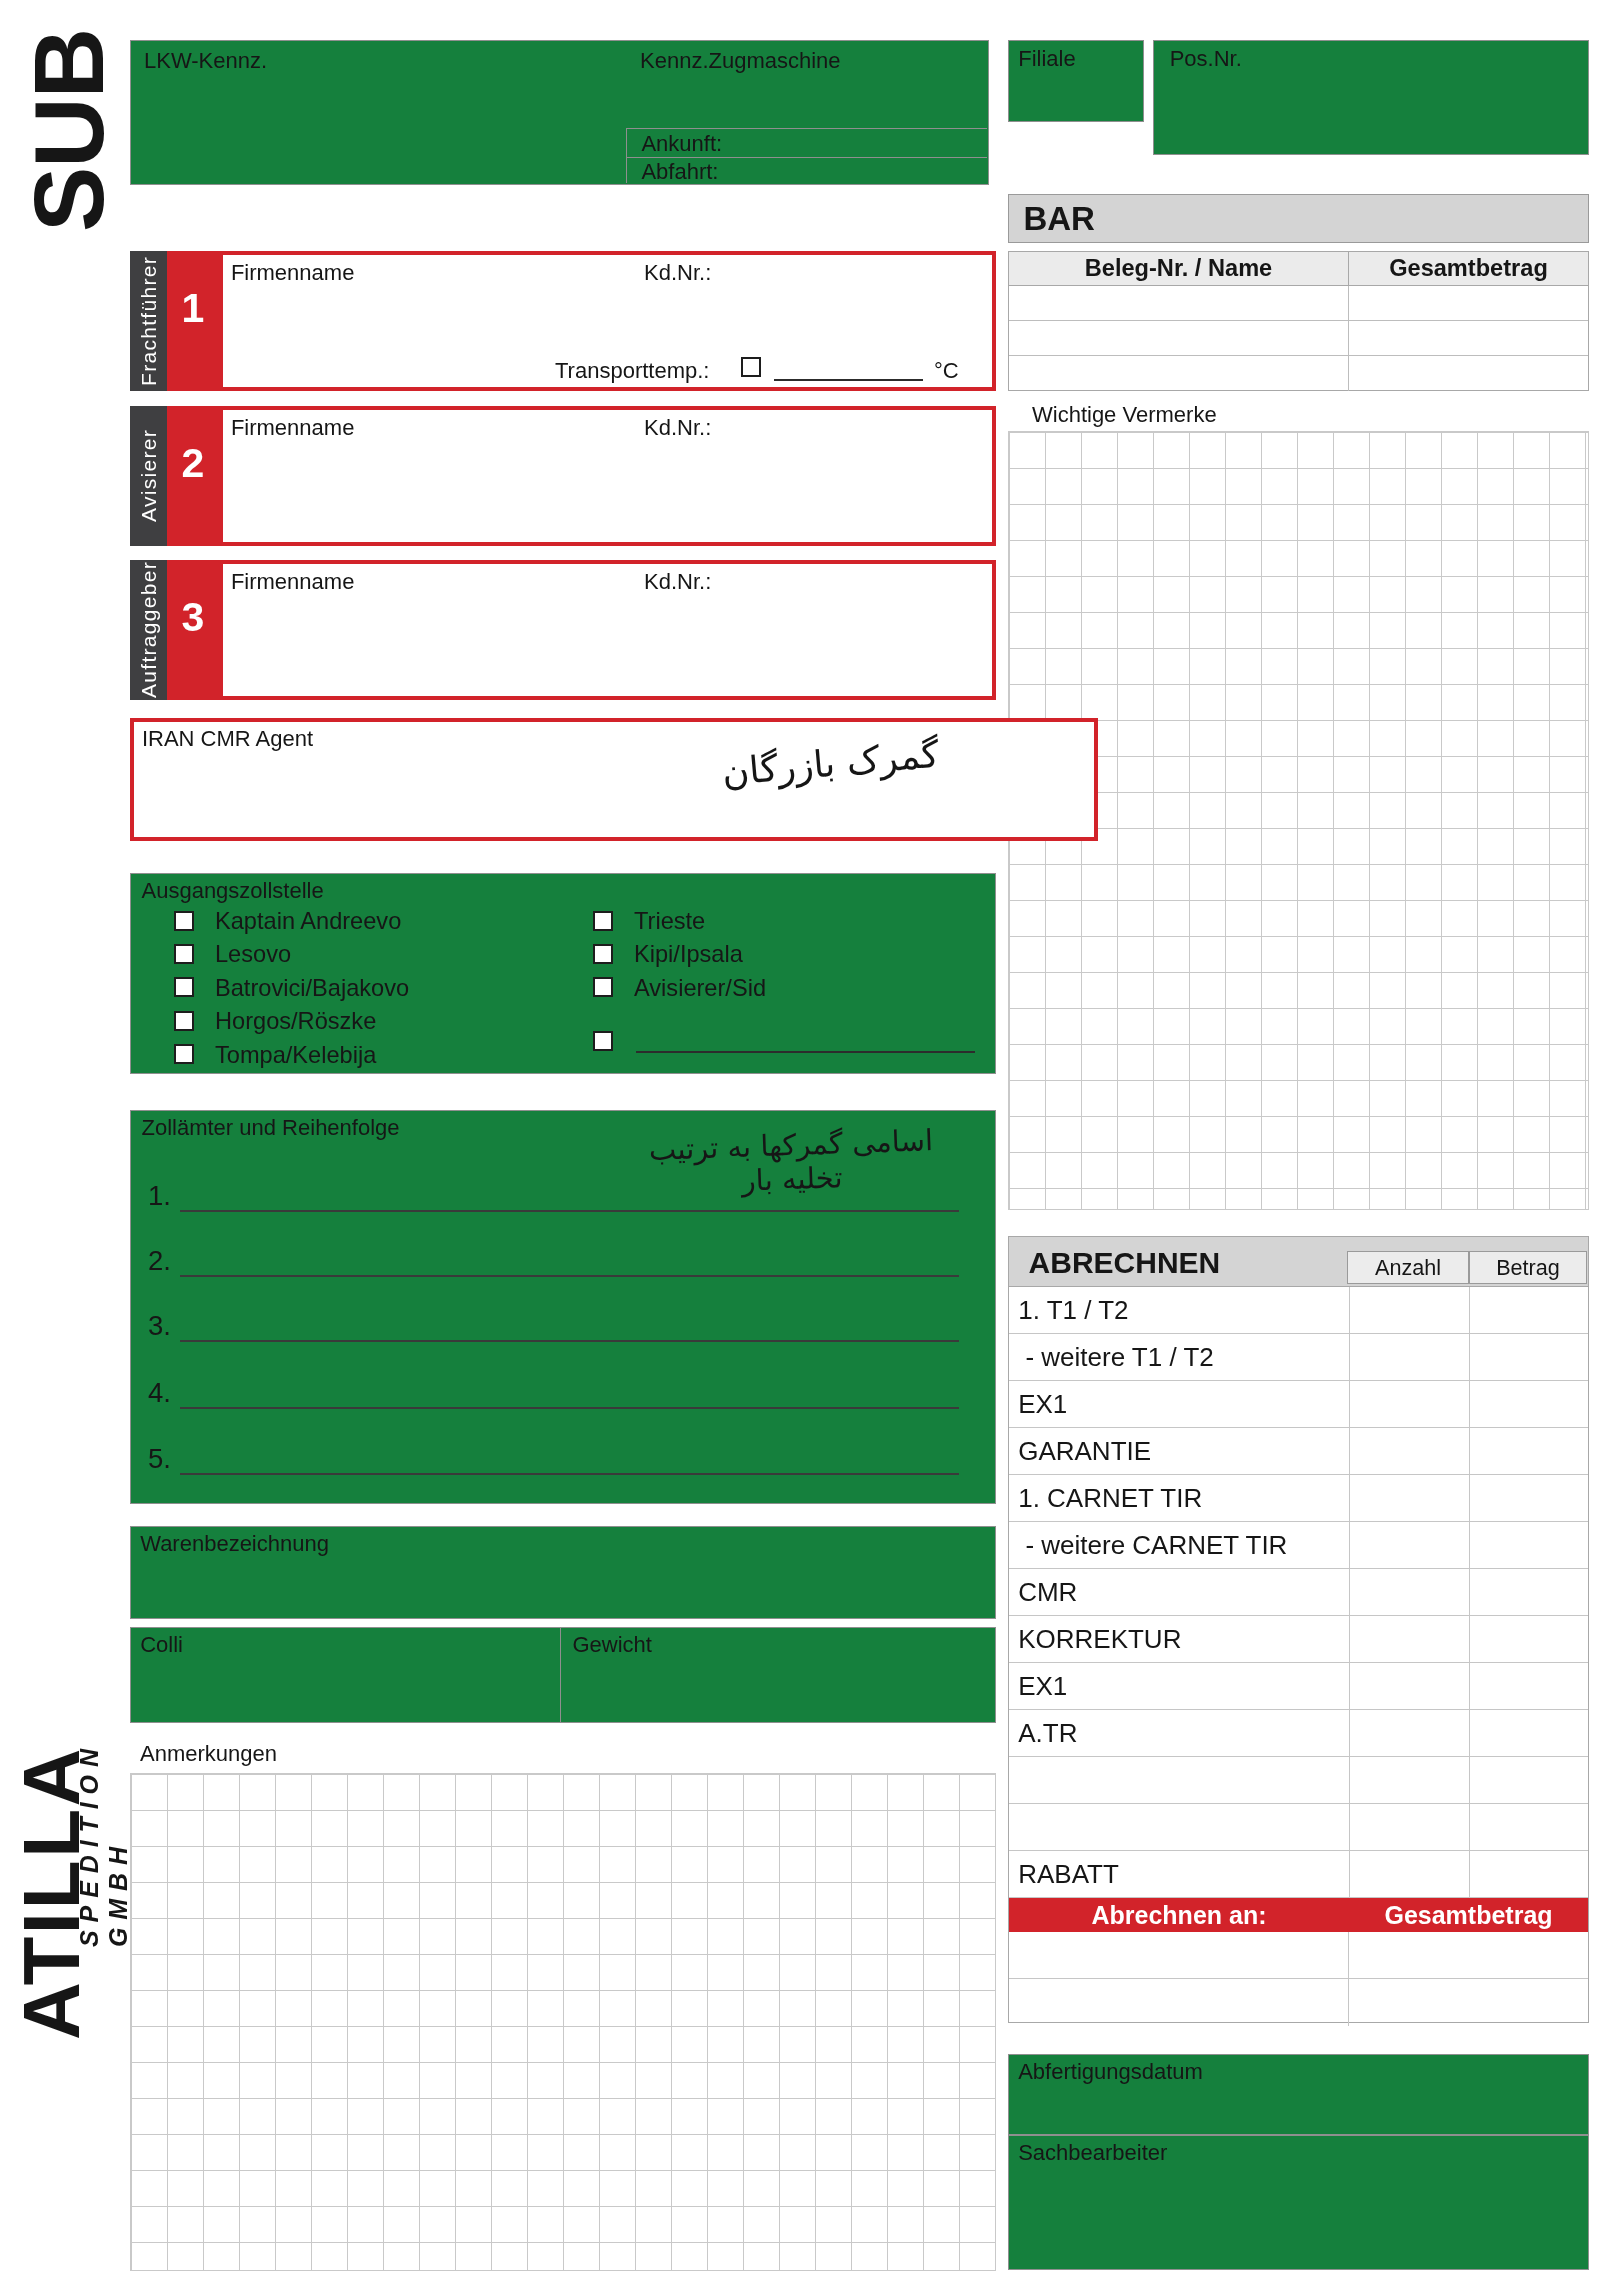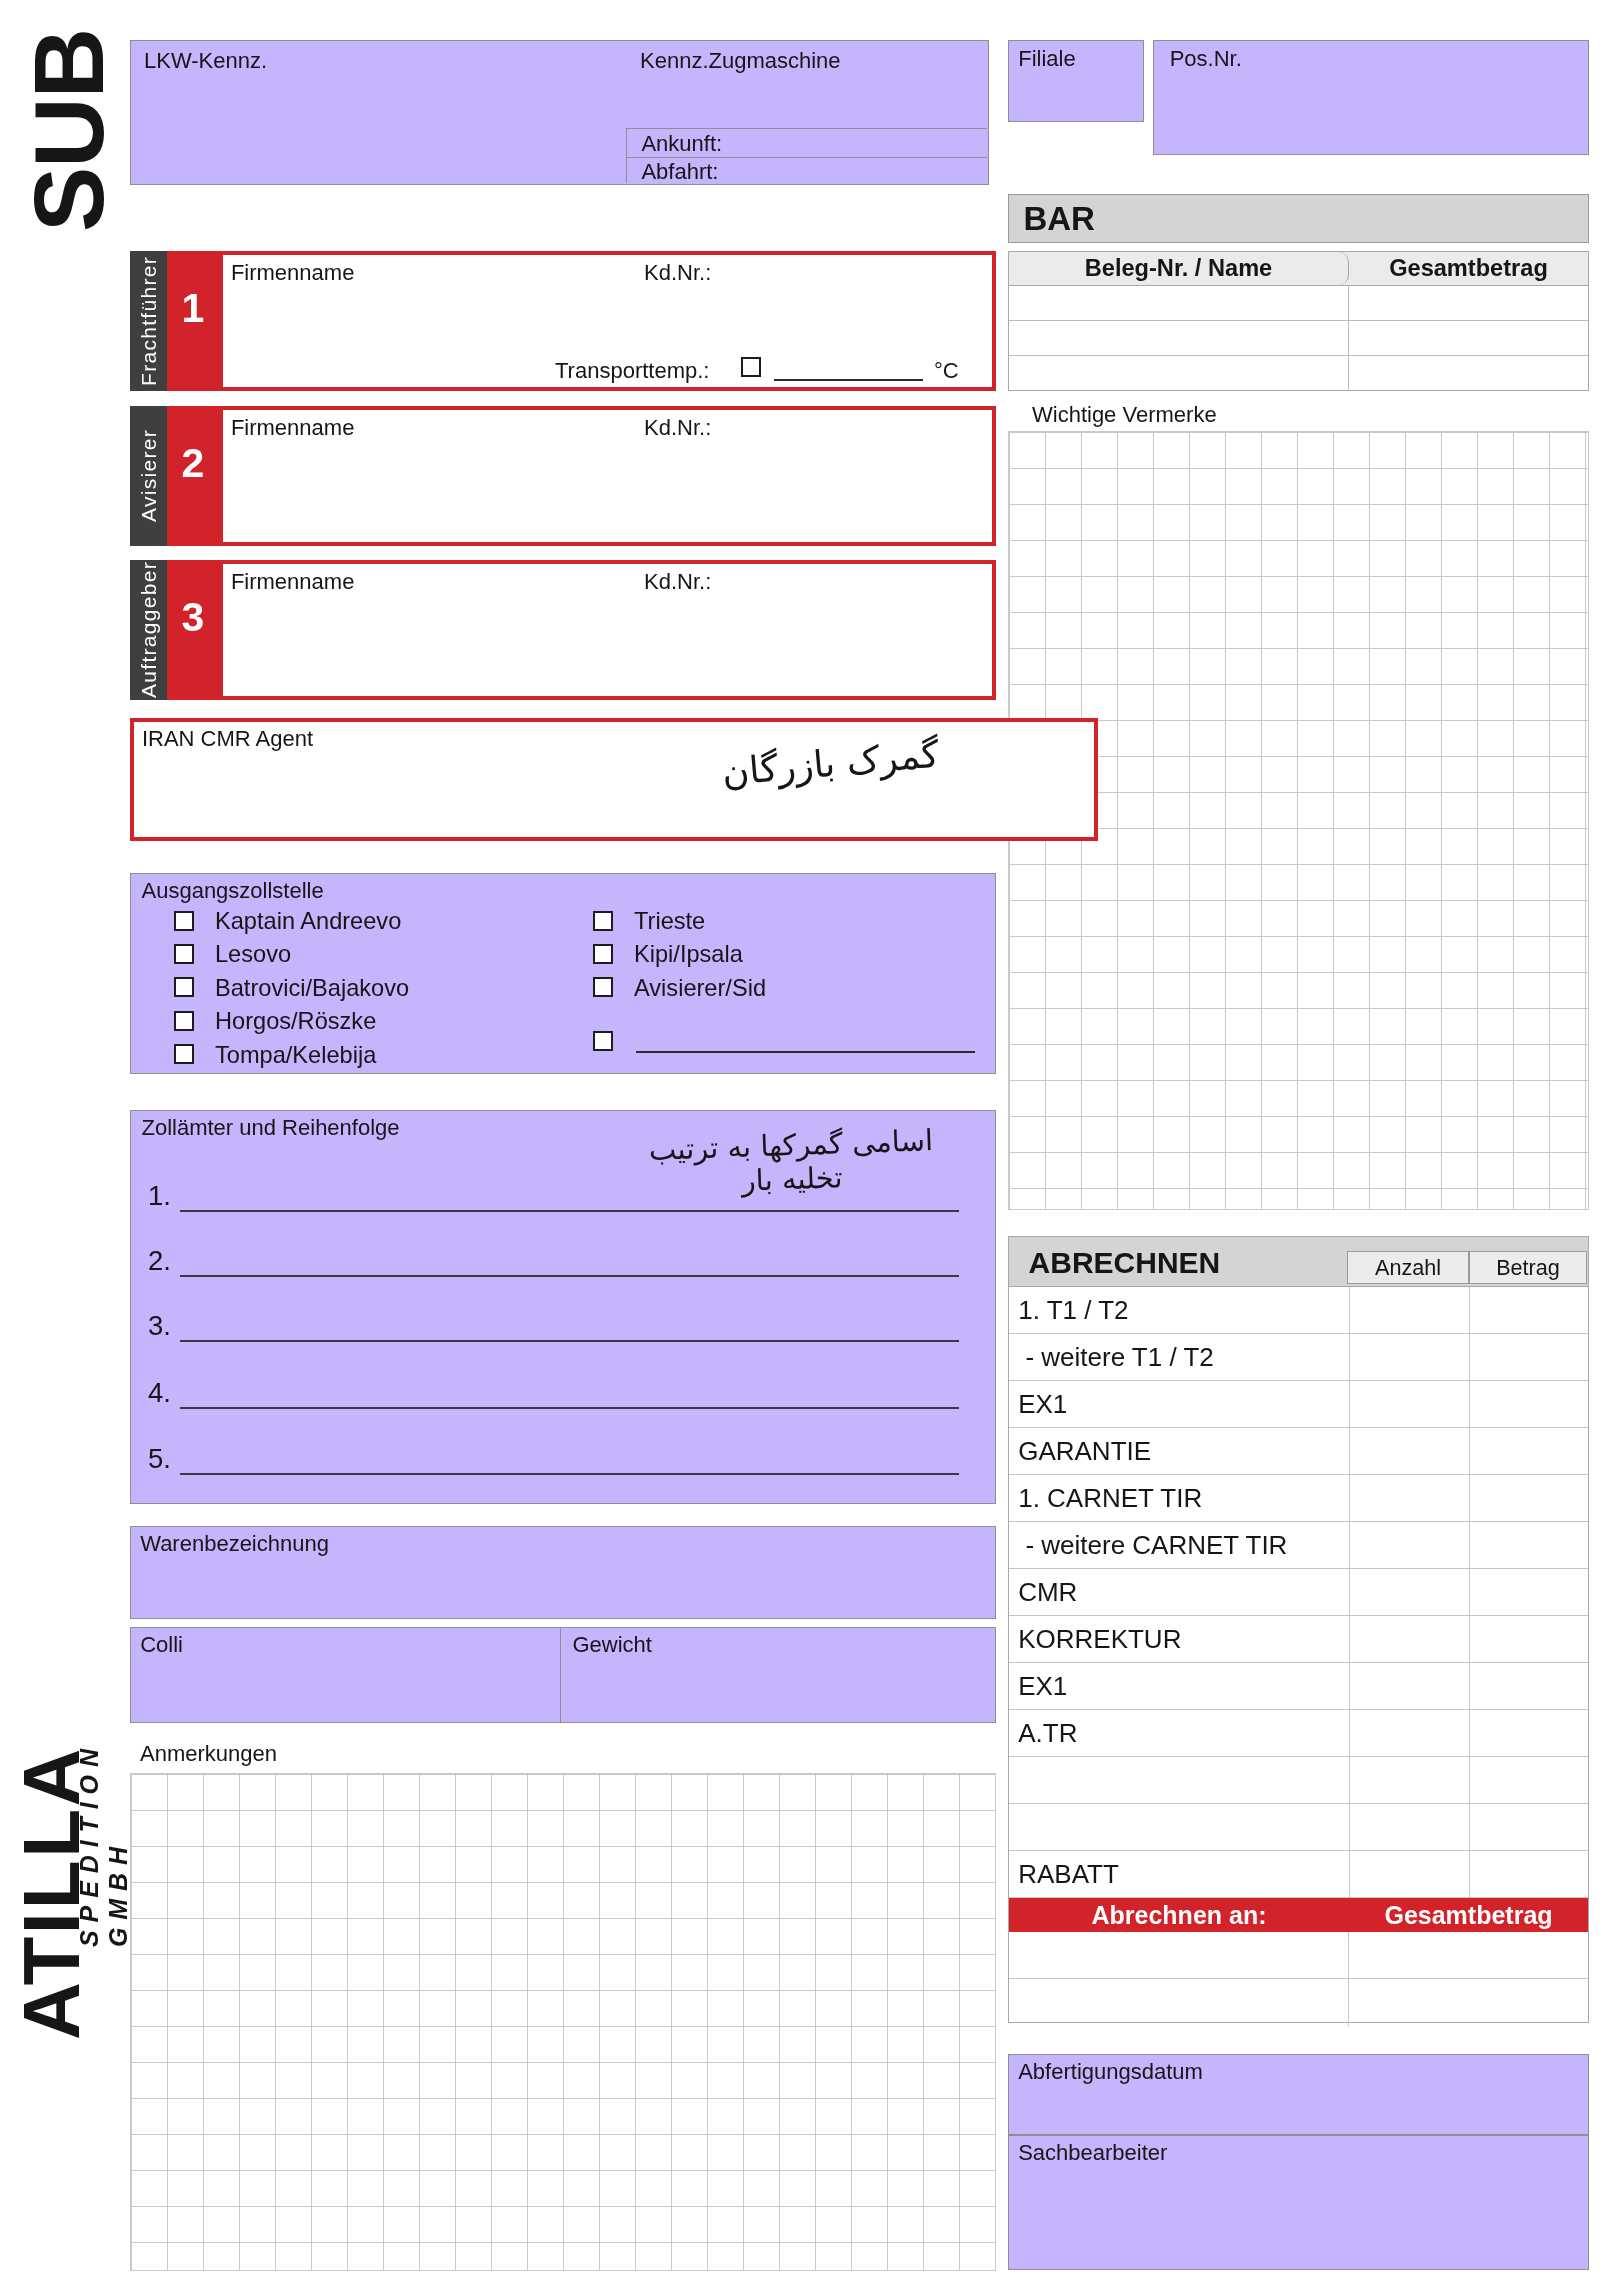--- a/index.html
+++ b/index.html
@@ -1,35 +1,35 @@
 <!DOCTYPE html>
 <html style="font-size:10.5px"><head>
 <meta charset="utf-8">
 <style>
   html,body { margin:0; padding:0; background:#ffffff; }
   .page { position:relative; width:1623px; height:2295px; background:#ffffff;
           font-family:"Liberation Sans","DejaVu Sans",sans-serif; color:#161616; overflow:hidden; }
   .abs { position:absolute; }
-  .box { position:absolute; border:1.3px solid #8f8f8f; background:#c4b5fd; box-sizing:border-box; }
+  .box { position:absolute; border:1.3px solid #8f8f8f; background:#15803d; box-sizing:border-box; }
   .redbox { position:absolute; border:4.6px solid #d2232a; background:#fff; box-sizing:border-box; }
   .lbl { position:absolute; font-size:22px; white-space:nowrap; }
   .vband { position:absolute; background:#3f3f41; color:#fff; display:flex; align-items:center; justify-content:center; }
   .vband span { writing-mode:vertical-rl; transform:rotate(180deg); font-size:21px; letter-spacing:1.3px; }
   .numband { position:absolute; background:#d2232a; color:#fff; display:flex; justify-content:center;
              font-weight:bold; font-size:41px; padding-top:34px; box-sizing:border-box; }
   .vtext { writing-mode:vertical-rl; transform:rotate(180deg); }
   .grid { position:absolute; box-sizing:border-box; border:1.3px solid #c9c9c9;
           background-image:linear-gradient(to right,#c9c9c9 1.3px,transparent 1.3px),
                            linear-gradient(to bottom,#c9c9c9 1.3px,transparent 1.3px);
           background-size:36px 36px; }
   .cb { position:absolute; width:20px; height:20px; border:2px solid #1d1d1d; background:#fff; box-sizing:border-box; }
   .uline { position:absolute; border-bottom:2px solid #2c2c2c; }
   .persian { font-family:"DejaVu Sans",sans-serif; direction:rtl; }
   
-  .thead { display:flex; align-items:center; justify-content:center; font-weight:bold; font-size:23.6px; box-sizing:border-box;border-radius:10px; }
+  .thead { display:flex; align-items:center; justify-content:center; font-weight:bold; font-size:23.6px; box-sizing:border-box; }
   .trow { display:flex; height:35px; border-bottom:1.3px solid #bdbdbd; box-sizing:border-box; }
   .tc1 { width:340px; border-right:1.3px solid #bdbdbd; box-sizing:border-box; }
   .tc2 { flex:1; }
   
   .arow { display:flex; height:47px; border-bottom:1.3px solid #c6c6c6; box-sizing:border-box; }
   .alabel { width:340px; display:flex; align-items:center; padding-left:9.2px; font-size:26px;
             box-sizing:border-box; white-space:pre; }
   .acell { width:120px; border-left:1.3px solid #c6c6c6; box-sizing:border-box; }
   .acell2 { flex:1; border-left:1.3px solid #c6c6c6; box-sizing:border-box; }
   .redbar { display:flex; height:34px; background:#d2232a; color:#fff; font-weight:bold; font-size:25px; }

